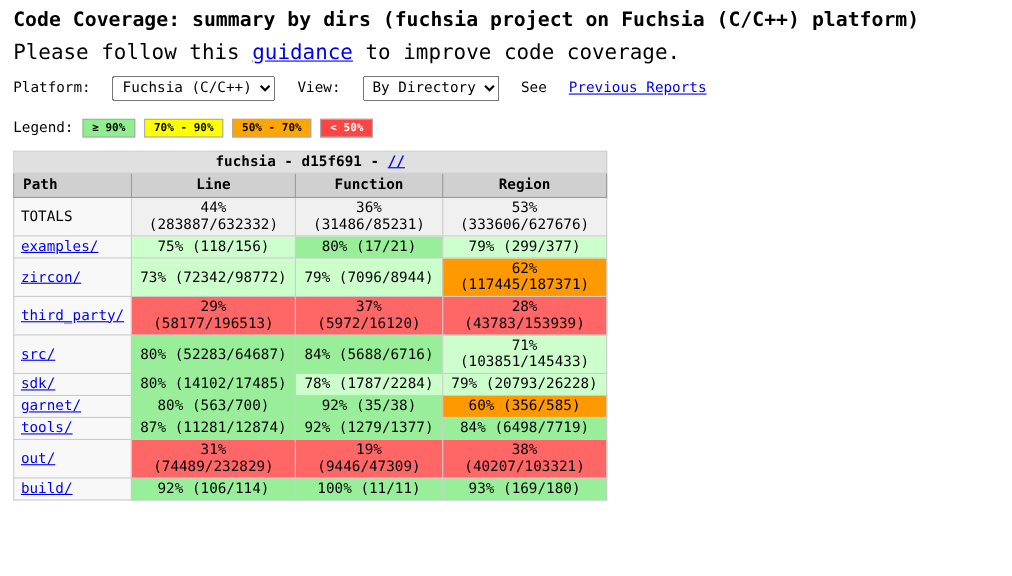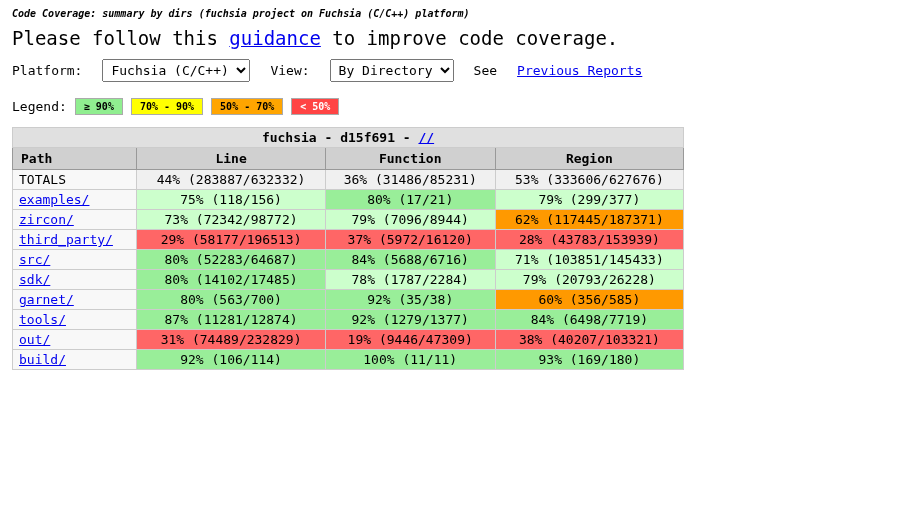--- a/index.html
+++ b/index.html
@@ -4,25 +4,24 @@
   <style>
     * { box-sizing: border-box; margin: 0; padding: 0; }
     body {
       font-family: monospace;
       font-size: 13px;
       background: #fff;
       color: #000;
       padding: 8px 12px;
     }
     h1 {
-      font-size: 10px;
+      font-size: 18px;
       font-weight: bold;
       margin-bottom: 8px;
       font-family: monospace;
-      font-style: italic;
     }
     .intro {
       margin-bottom: 10px;
       font-size: 19px;
     }
     .intro a {
       color: #00e;
       text-decoration: underline;
     }
     .platform-row {
@@ -57,21 +56,21 @@
       font-weight: bold;
       border: 1px solid #aaa;
     }
     .lg-90 { background: #90ee90; }
     .lg-70 { background: #ffff00; }
     .lg-50 { background: #ffa500; }
     .lg-under50 { background: #ff4444; color: #fff; }
 
     .coverage-table {
       border-collapse: collapse;
-      width: 672px;
+      width: 540px;
       font-size: 13px;
     }
     .section-header {
       background: #e0e0e0;
       text-align: center;
       font-weight: bold;
       padding: 4px;
     }
     .section-header a {
       color: #00e;

